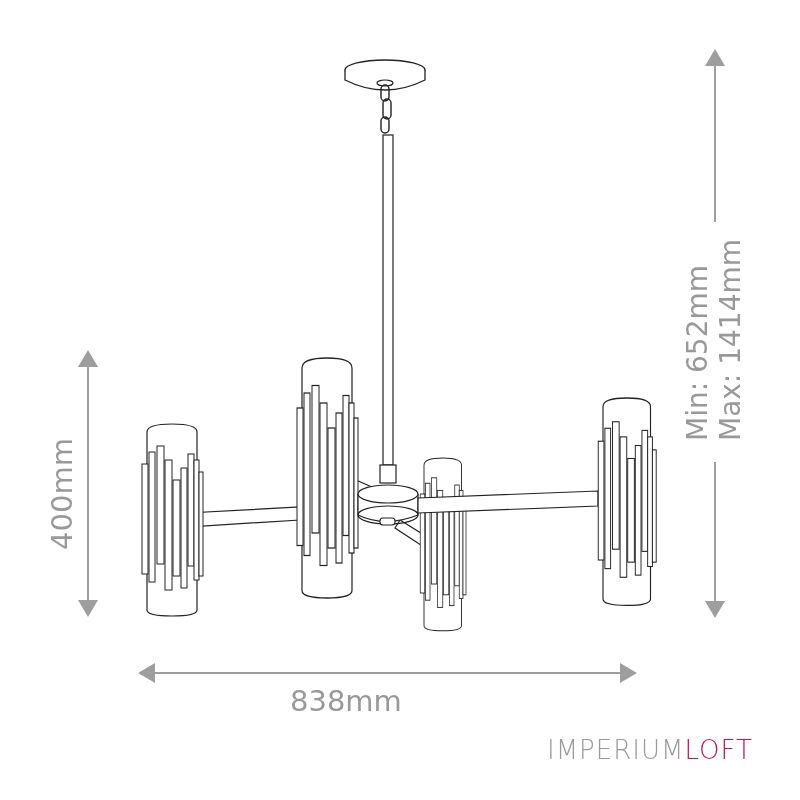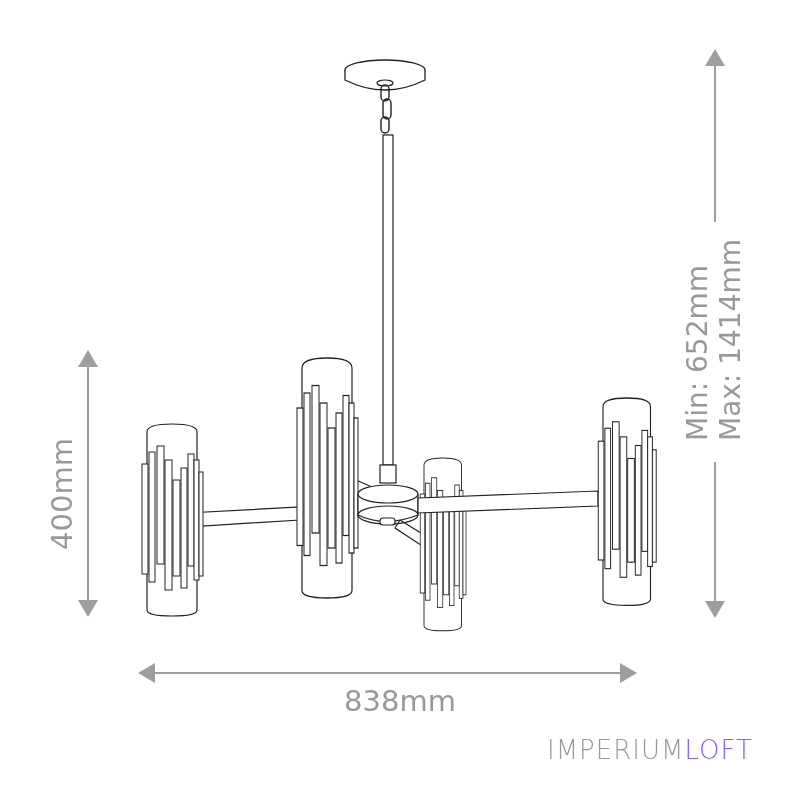--- a/index.html
+++ b/index.html
@@ -1,24 +1,24 @@
 <!DOCTYPE html>
 <html><head>
 <meta charset="utf-8">
 <style>
   html, body { margin:0; padding:0; background:#ffffff; }
   body { width:800px; height:800px; position:relative; overflow:hidden; font-family:"DejaVu Sans", sans-serif; }
   svg.drawing { position:absolute; left:0; top:0; }
   .dim-text { position:absolute; color:#999999; font-family:"DejaVu Sans", sans-serif; white-space:nowrap; }
-  .width-label { left:290px; top:684px; width:220px; text-align:center; font-size:29px; }
+  .width-label { left:290px; top:684px; width:220px; text-align:left; font-size:29px; }
   .height-label { left:62px; top:494px; font-size:29px; transform:translate(-50%,-50%) rotate(-90deg); }
   .drop-label { left:714px; top:340px; transform:translate(-50%,-50%) rotate(-90deg); font-size:28px; line-height:33px; text-align:left; }
   .brand { position:absolute; left:539px; top:735px; font-size:26px; letter-spacing:1px; font-family:"DejaVu Sans", sans-serif; font-weight:300; }
   .brand .a { color:#9a9a9a;margin-left:8px; }
-  .brand .b { color:#8b5cf6; }
+  .brand .b { color:#be185d; }
 </style>
 </head>
 <body>
 
 <svg class="drawing" width="800" height="800" viewBox="0 0 800 800">
   <defs>
     <g id="tubes">
 
       <path d="M0,8 Q0,0 25,0 Q50,0 50,8 L50,186 Q50,192 25,192 Q0,192 0,186 Z" fill="#fff" stroke="#222" stroke-width="1.2"></path>
 

